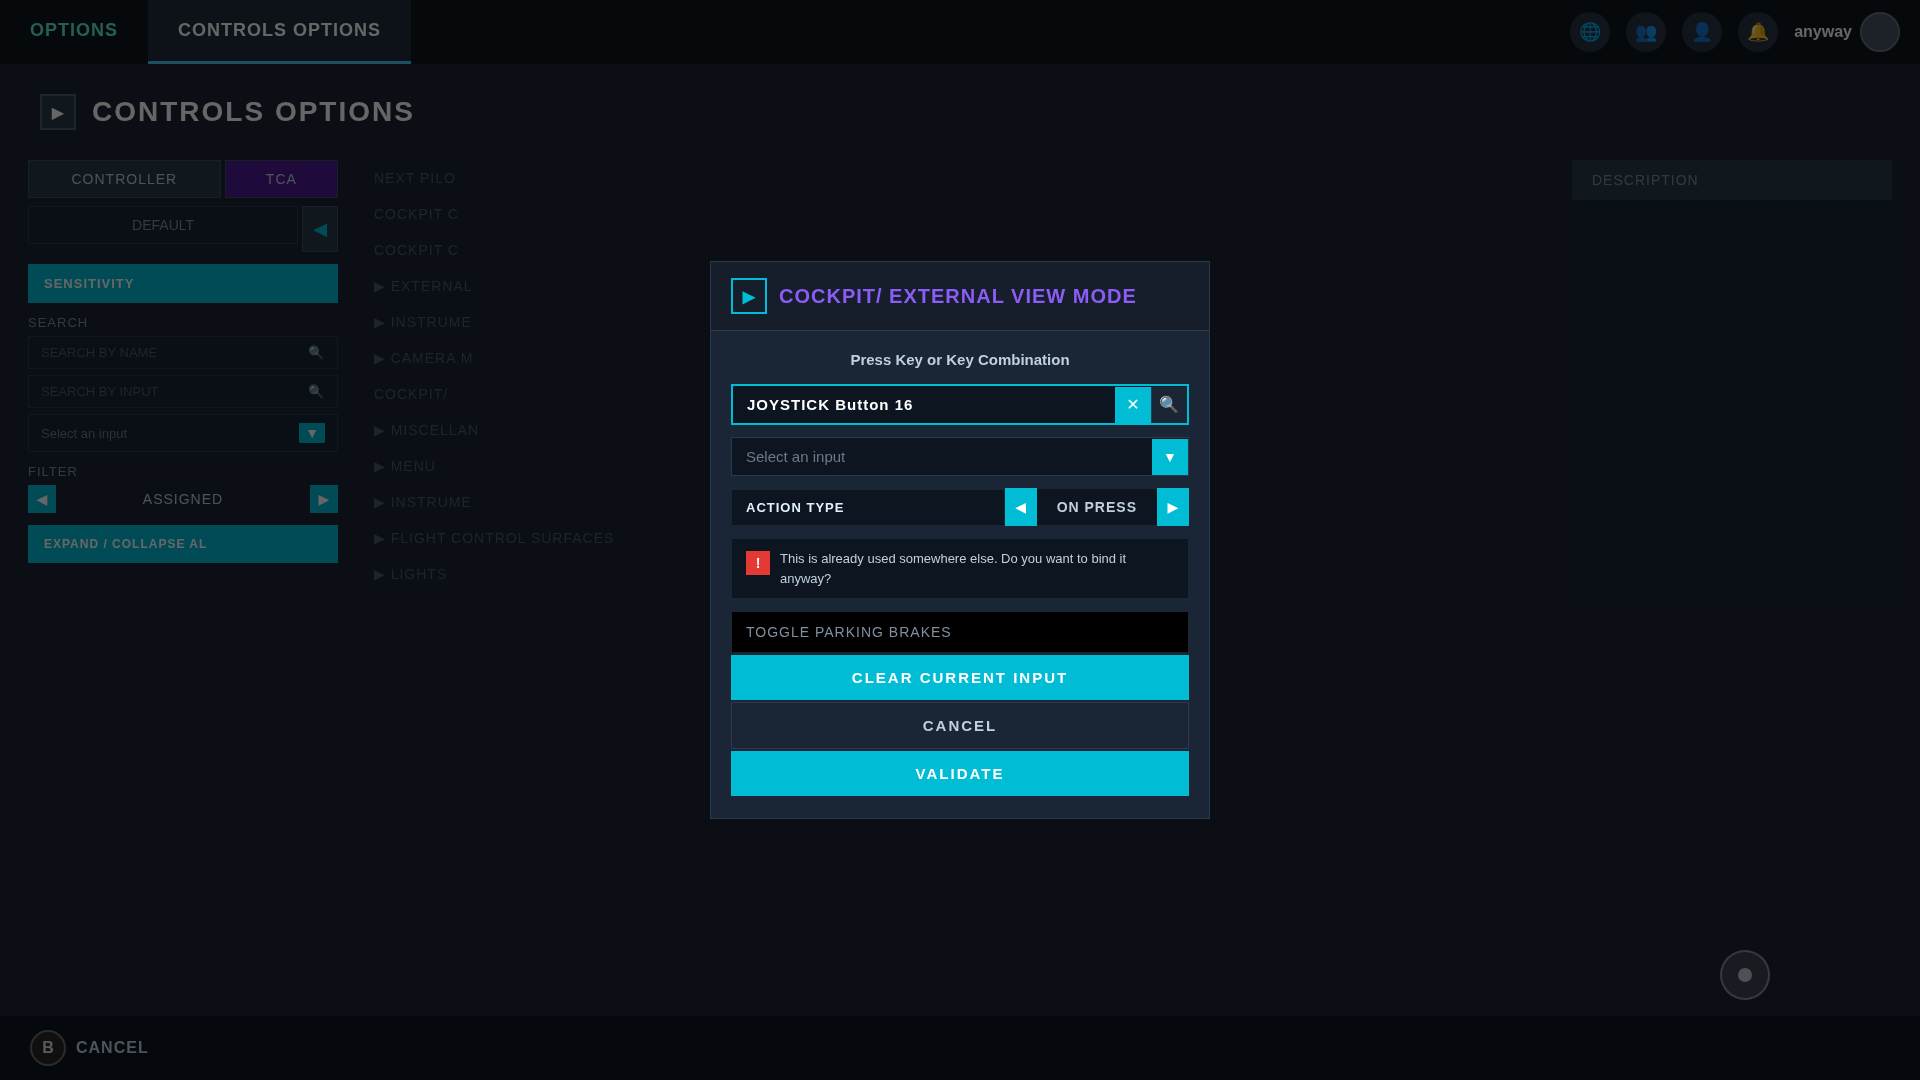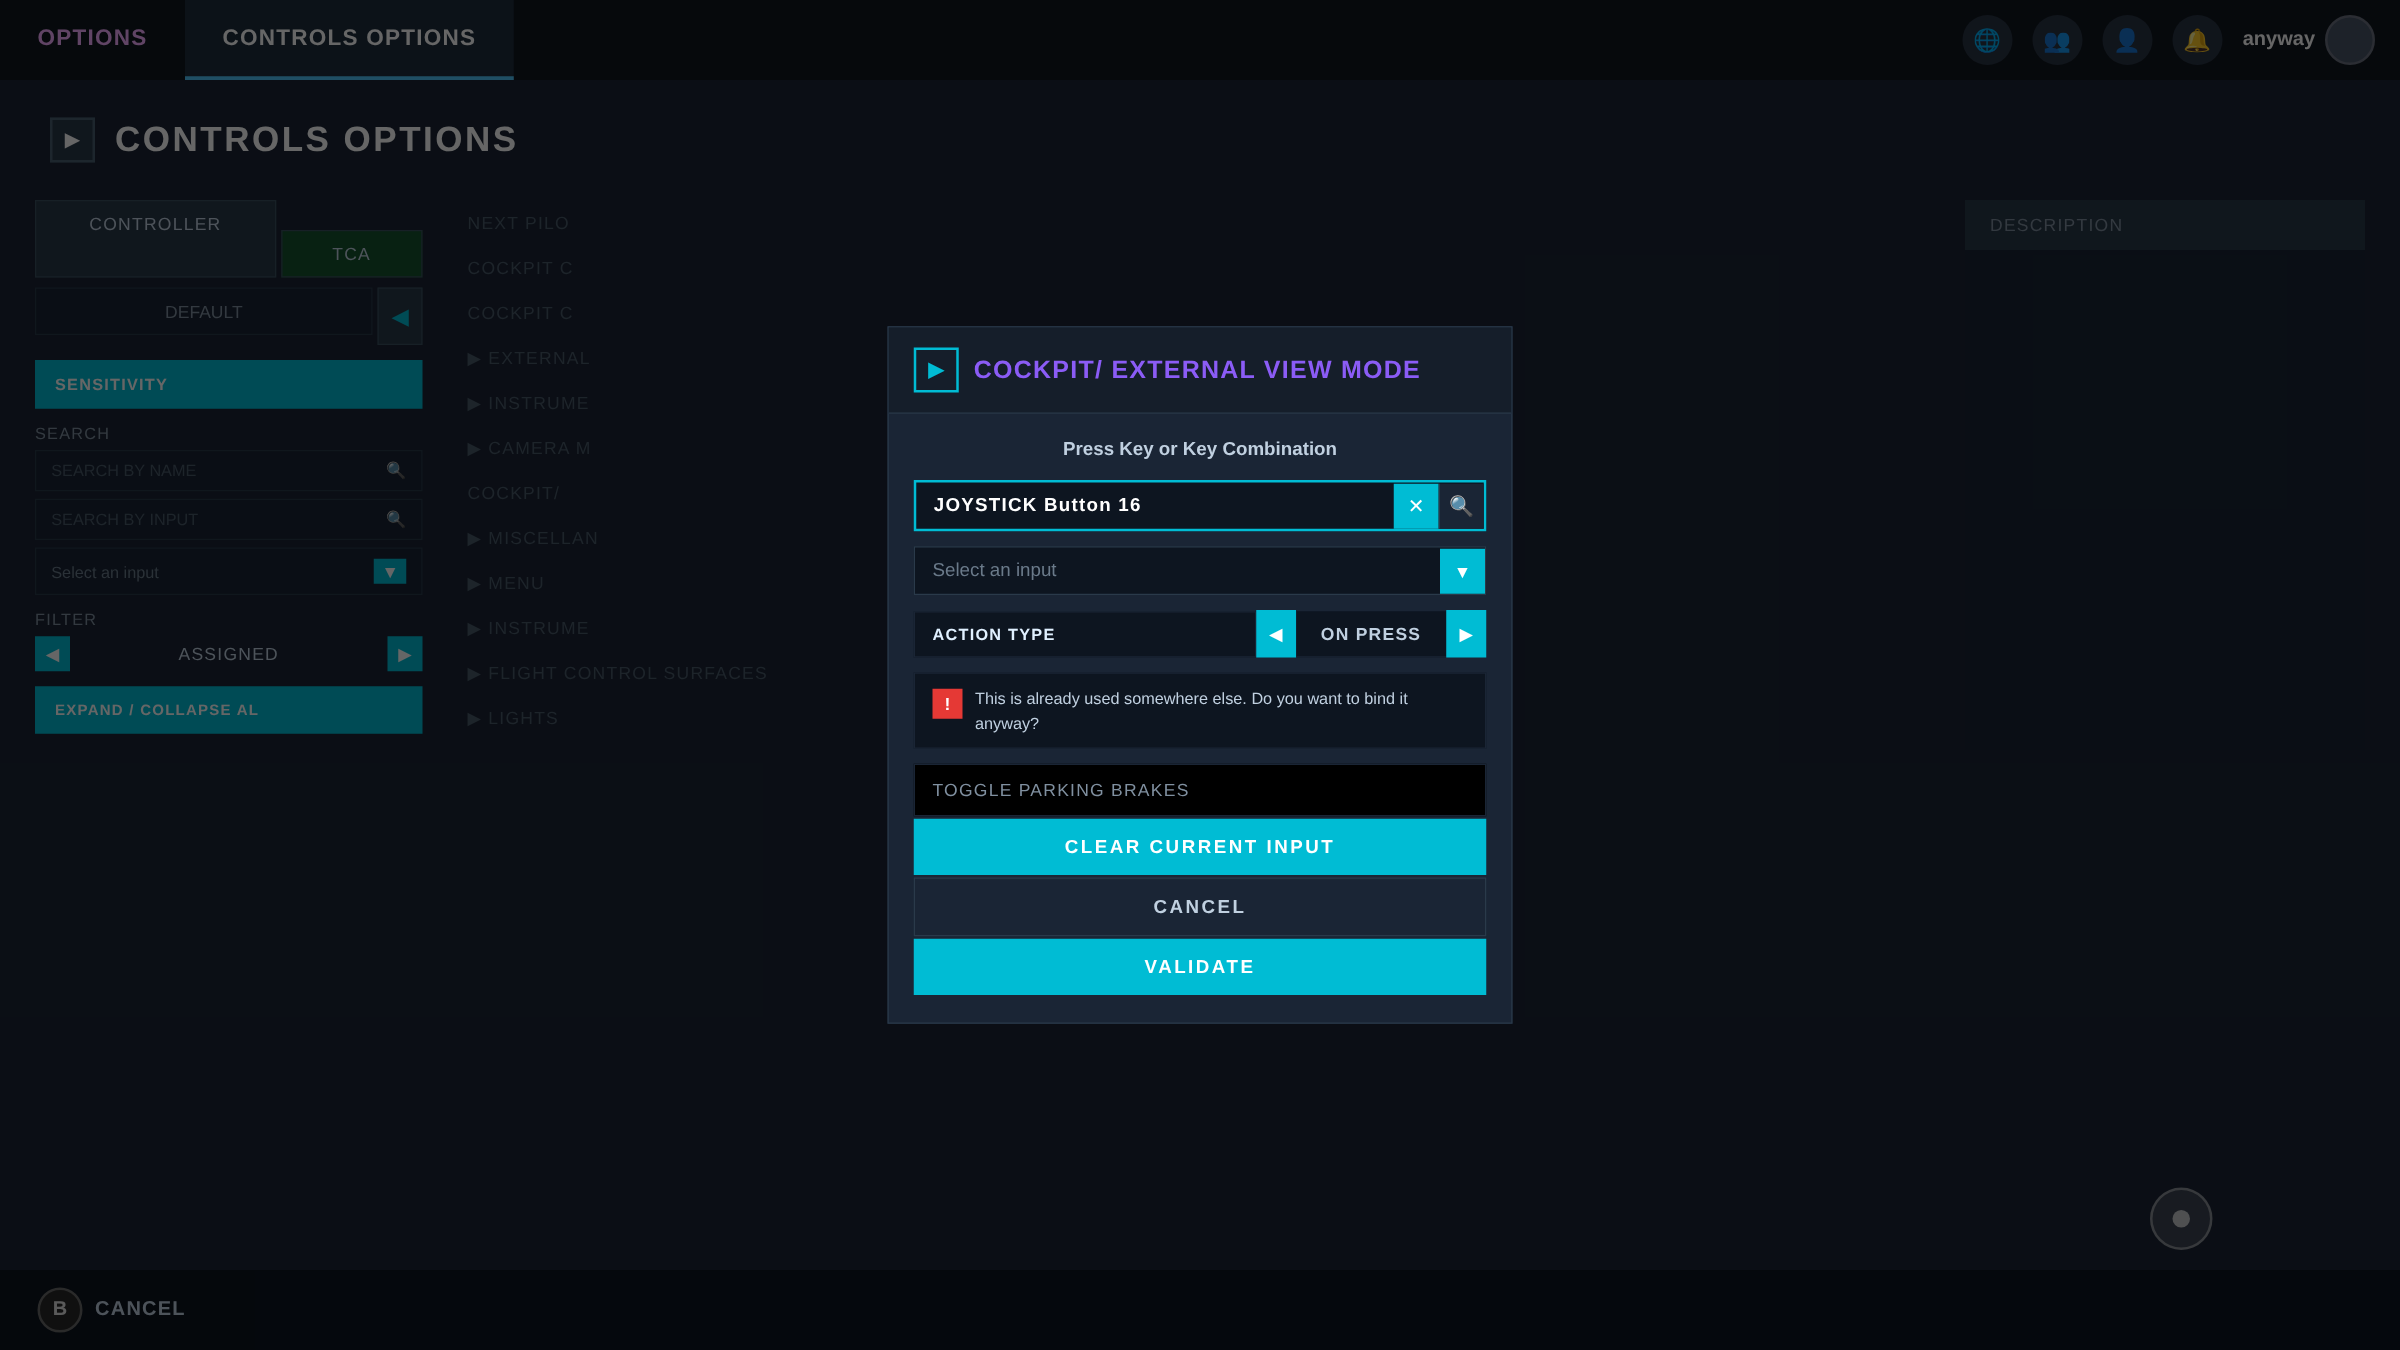--- a/index.html
+++ b/index.html
@@ -30,21 +30,21 @@
       background: #111820;
       display: flex;
       align-items: stretch;
       z-index: 10;
     }
 
     .nav-tab {
       display: flex;
       align-items: center;
       padding: 0 30px;
-      color: #f0abfc;
+      color: #5eead4;
       font-size: 18px;
       font-weight: bold;
       letter-spacing: 1px;
       cursor: pointer;
       border-bottom: 3px solid transparent;
     }
 
     .nav-tab.active {
       background: #1e2d3d;
       color: #ffffff;
@@ -638,21 +638,21 @@
     <span class="page-title">CONTROLS OPTIONS</span>
   </div>
 
   <div class="controls-layout">
 
     <div class="left-sidebar">
 
       <div class="sidebar-section">
         <div style="display:flex;gap:4px;margin-bottom:4px;">
           <div class="controller-label" style="flex:1">CONTROLLER</div>
-          <div class="controller-label" style="flex:0.5;background:#14532d;margin-top:24px;">TCA</div>
+          <div class="controller-label" style="flex:0.5;background:#4c1d95;">TCA</div>
         </div>
         <div style="display:flex;gap:4px;margin-bottom:8px;">
           <div class="controller-value" style="flex:1">DEFAULT</div>
           <div style="background:#2a3a4a;border:1px solid #3a5060;padding:10px;display:flex;align-items:center;justify-content:center;color:#00bcd4;font-size:18px;cursor:pointer;">◀</div>
         </div>
       </div>
 
       <div class="sensitivity-btn">SENSITIVITY</div>
 
       <div class="search-label">SEARCH</div>

